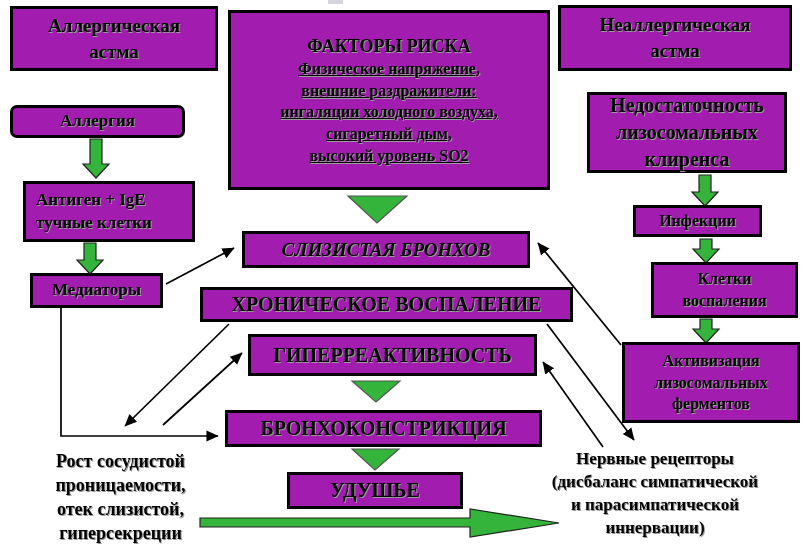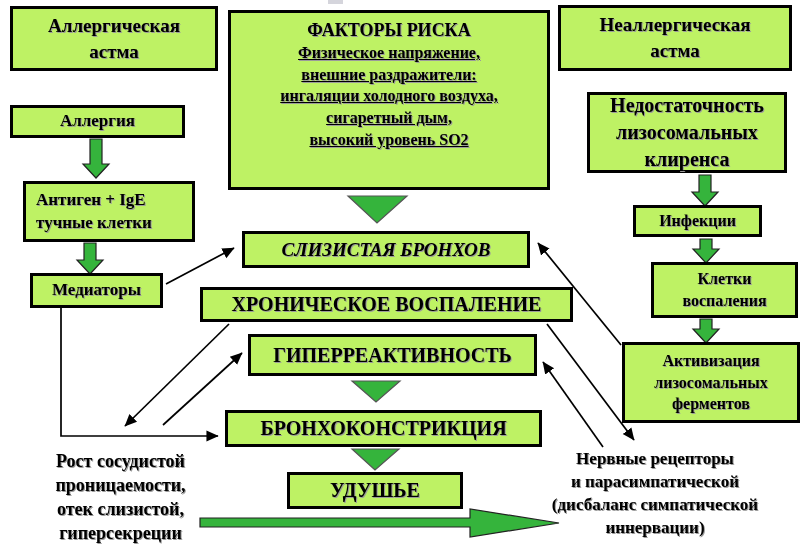--- a/index.html
+++ b/index.html
@@ -2,21 +2,21 @@
 <html><head>
 <meta charset="utf-8">
 <style>
   html,body{margin:0;padding:0;background:#fff;}
   #canvas{
     position:relative;width:809px;height:547px;background:#ffffff;overflow:hidden;
     font-family:"Liberation Serif","DejaVu Serif",serif;color:#000;
   }
   #overlay{position:absolute;left:0;top:0;z-index:1;}
   .box{
-    position:absolute;z-index:2;background:#bef264;border:3px solid #000;
+    position:absolute;z-index:2;background:#a21caf;border:3px solid #000;
     display:flex;flex-direction:column;align-items:center;justify-content:center;
     font-weight:bold;text-align:center;box-sizing:border-box;
     text-shadow:1px 1px 0 #9b9b9b;line-height:1.35;
   }
   .note{
     position:absolute;z-index:2;font-weight:bold;text-align:center;
     text-shadow:1px 1px 0 #9b9b9b;
   }
   .italic{font-style:italic;}
   .left-align{align-items:flex-start;text-align:left;}
@@ -58,34 +58,34 @@
     <polygon class="green-shape" points="352,449 399,449 375,470" stroke="#555" stroke-width="1.2" fill="#35b43c"></polygon>
 
     <polygon class="green-shape" points="200,518 470,518 470,509 559,523 470,537 470,527 200,527" stroke="#222" stroke-width="1.2" fill="#35b43c"></polygon>
   </svg>
 
   <div class="box" style="left:10px;top:6px;width:208px;height:65px;font-size:19px;">
     <div>Аллергическая</div>
     <div>астма</div>
   </div>
 
-  <div class="box" style="left:10px;top:105px;width:175px;height:33px;font-size:17px;">
+  <div class="box" style="left:10px;top:105px;width:175px;height:33px;font-size:17px;border-radius:7px;">
     <div>Аллергия</div>
   </div>
 
   <div class="box left-align" style="left:23px;top:181px;width:172px;height:61px;font-size:17px;padding-left:10px;">
     <div>Антиген + IgE</div>
     <div>тучные клетки</div>
   </div>
 
   <div class="box" style="left:30px;top:273px;width:133px;height:35px;font-size:17px;">
     <div>Медиаторы</div>
   </div>
 
-  <div class="box" style="left:228px;top:10px;width:322px;height:180px;justify-content:flex-start;padding:5px 2px;">
+  <div class="box" style="left:228px;top:10px;width:322px;height:180px;justify-content:center;padding:5px 2px;">
     <div class="rf-title">ФАКТОРЫ РИСКА</div>
     <div class="rf-line">Физическое напряжение,</div>
     <div class="rf-line">внешние раздражители:</div>
     <div class="rf-line">ингаляции холодного воздуха,</div>
     <div class="rf-line">сигаретный дым,</div>
     <div class="rf-line">высокий уровень SO2</div>
   </div>
 
   <div class="box" style="left:558px;top:5px;width:234px;height:66px;font-size:19px;">
     <div>Неаллергическая</div>
@@ -135,18 +135,18 @@
 
   <div class="note" style="left:18px;top:449px;width:205px;font-size:18px;line-height:24px;">
     <div>Рост сосудистой</div>
     <div>проницаемости,</div>
     <div>отек слизистой,</div>
     <div>гиперсекреции</div>
   </div>
 
   <div class="note" style="left:512px;top:447px;width:286px;font-size:17px;line-height:23px;">
     <div>Нервные рецепторы</div>
+    <div>(дисбаланс симпатической</div>
     <div>и парасимпатической</div>
-    <div>(дисбаланс симпатической</div>
     <div>иннервации)</div>
   </div>
 
 </div>
 
 </body></html>

